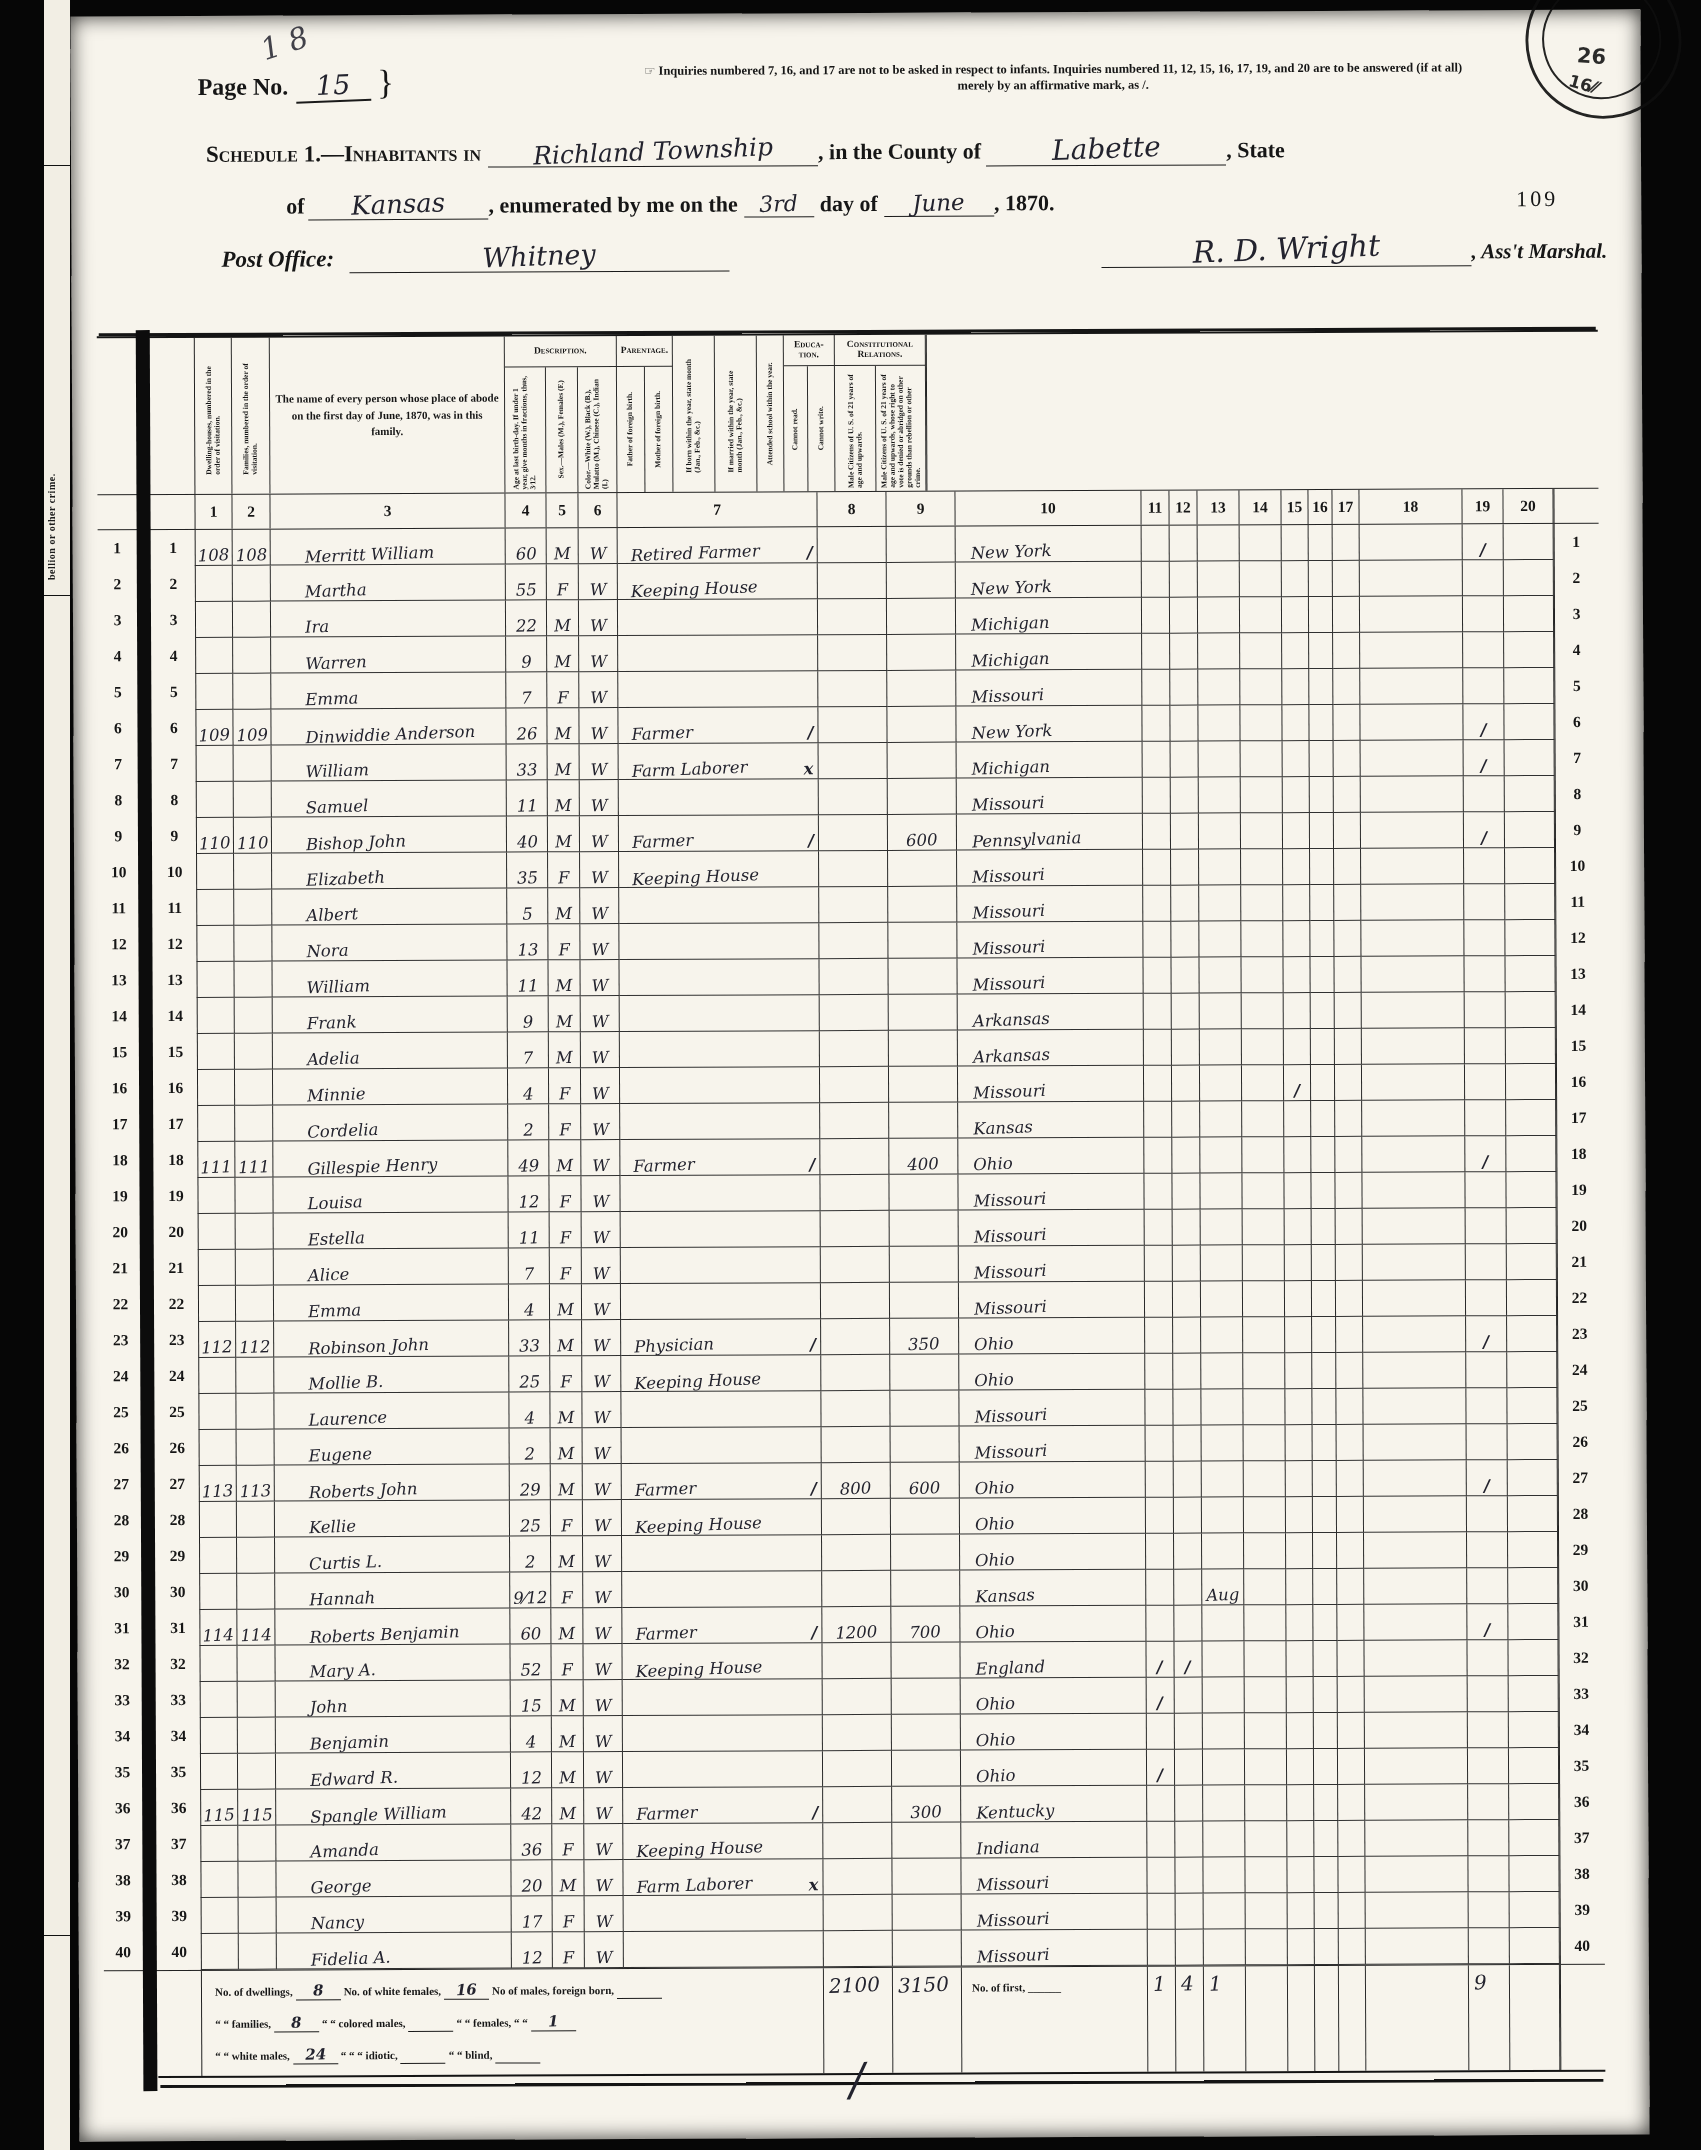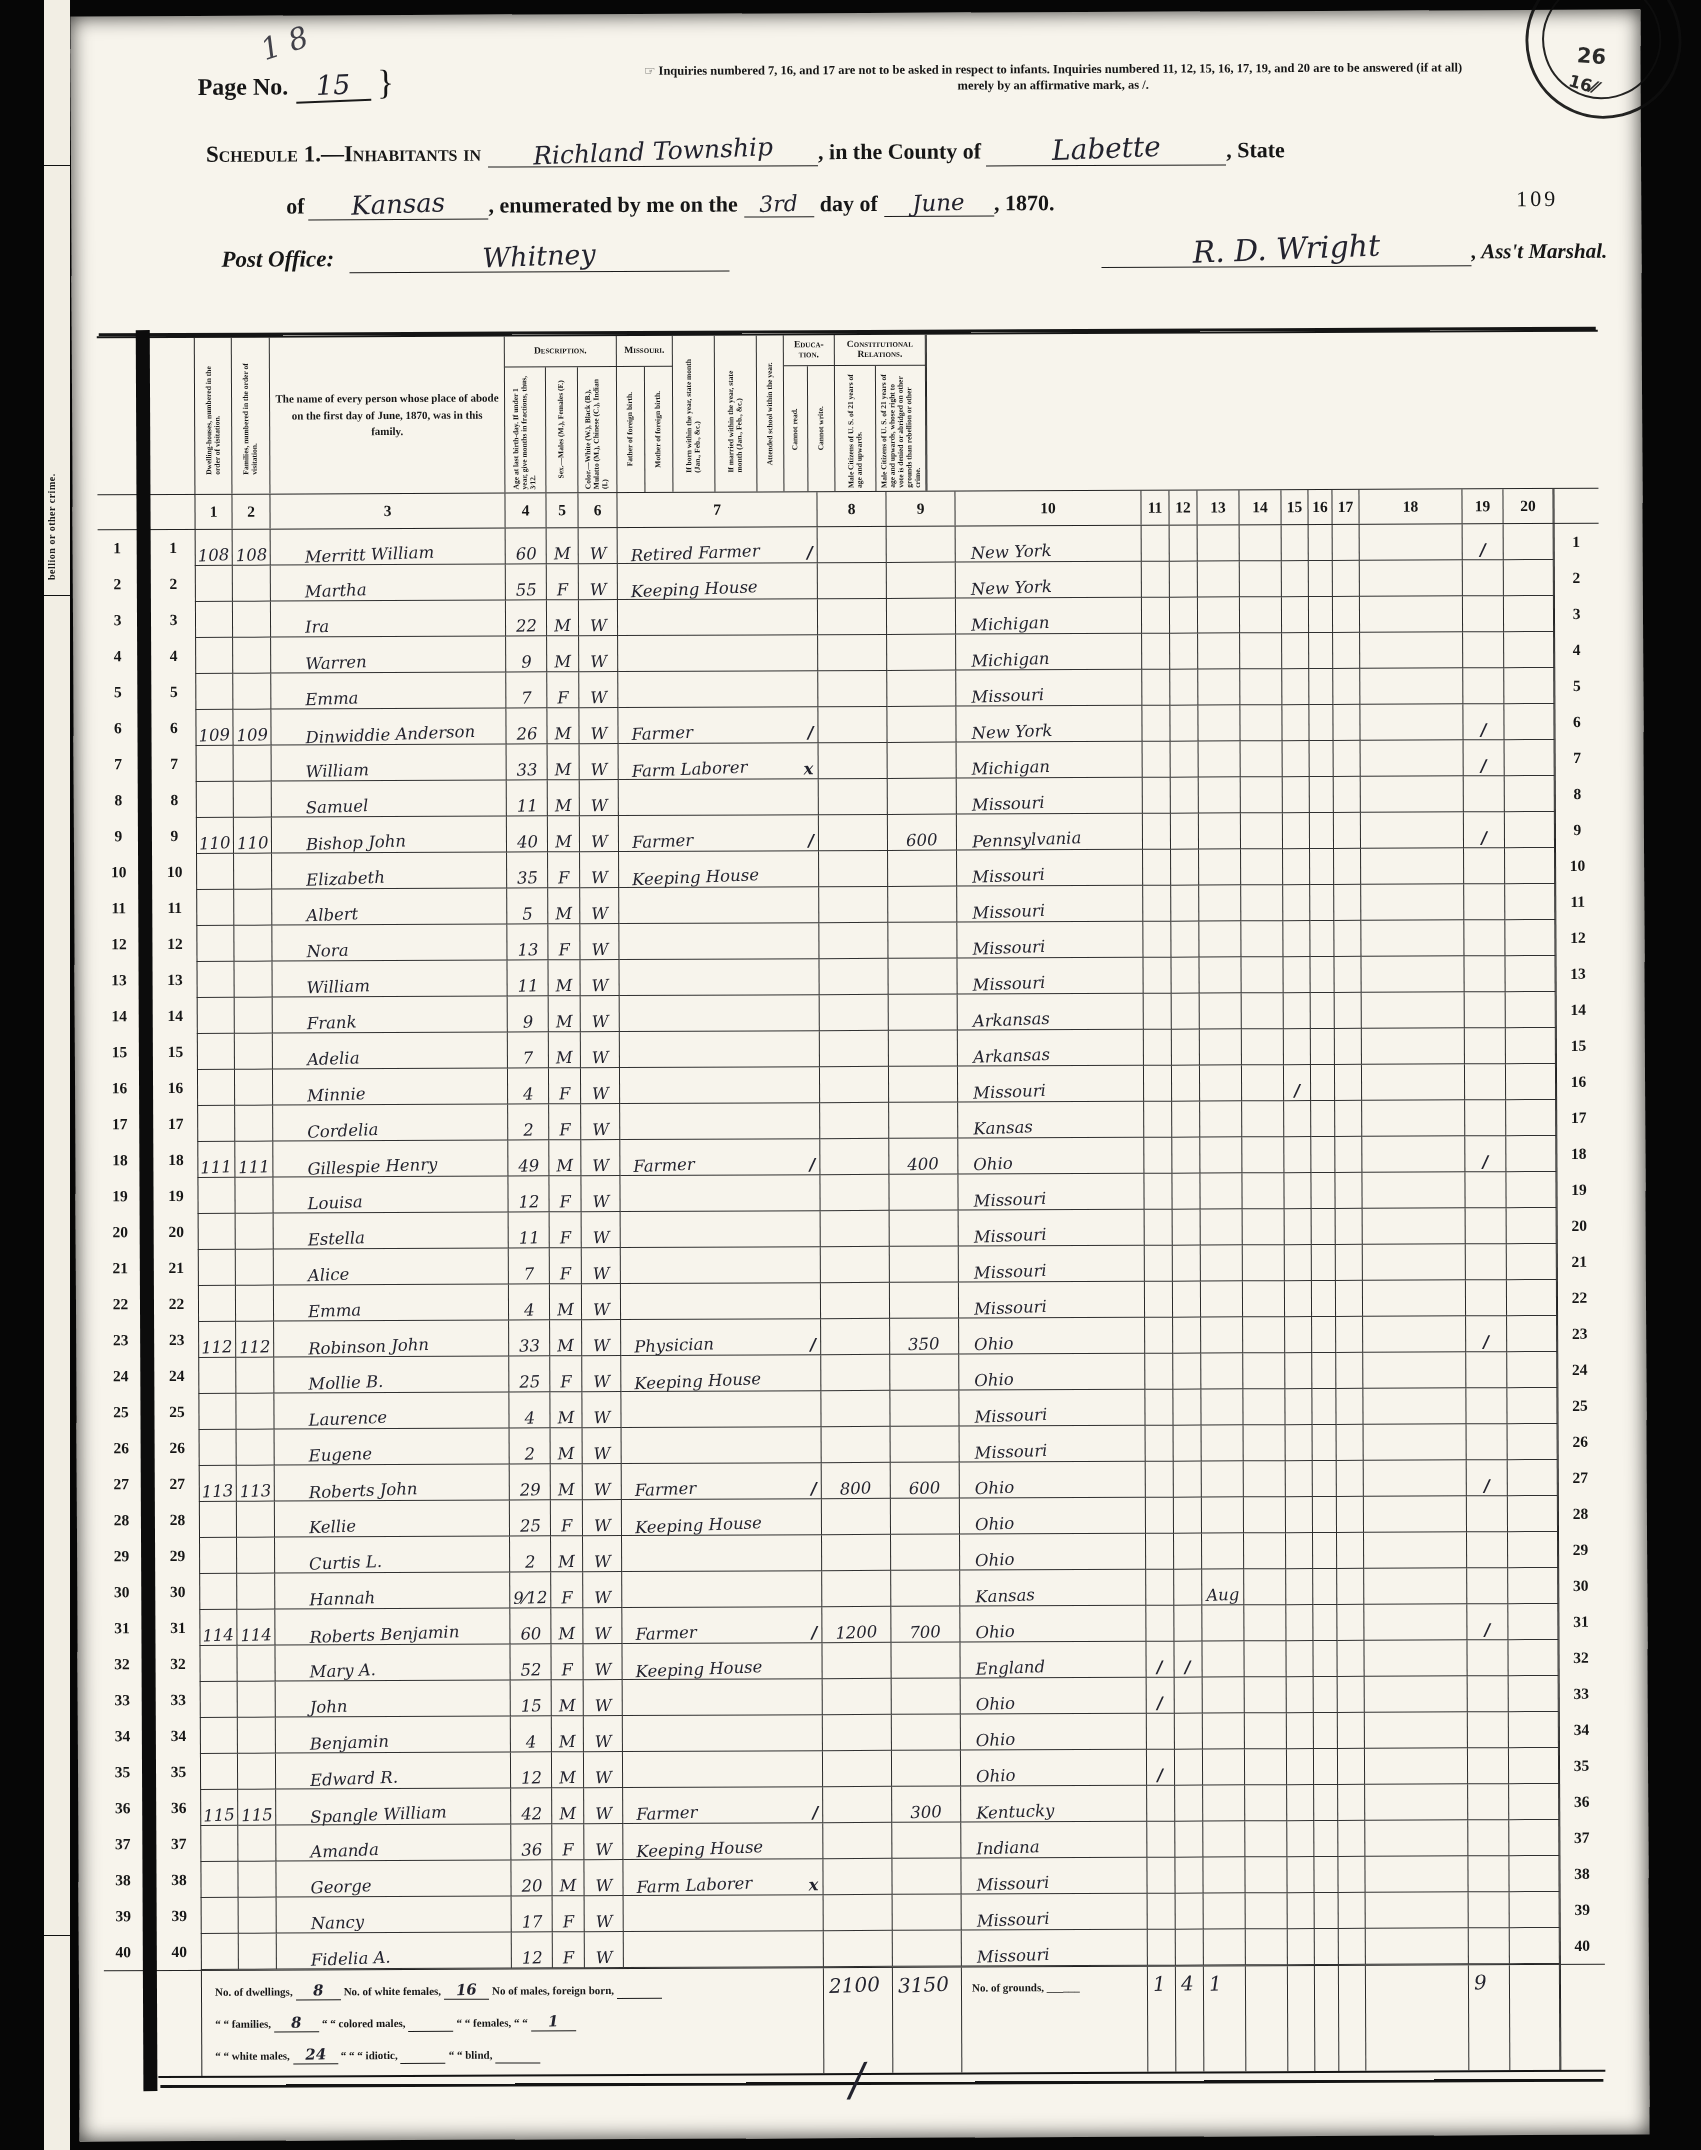--- a/index.html
+++ b/index.html
@@ -177,21 +177,21 @@
                 </div>
               </div>
               <div class="cell" style="width: 39px;">
                 <div class="vlab">
                   <div class="vt">Color.—White (W.), Black (B.), Mulatto (M.), Chinese (C.), Indian (I.)</div>
                 </div>
               </div>
             </div>
           </div>
           <div class="grp" style="width: 56px;">
-            <div class="glabel">Missouri.</div>
+            <div class="glabel">Parentage.</div>
             <div class="gcols">
               <div class="cell" style="width: 28px;">
                 <div class="vlab">
                   <div class="vt">Father of foreign birth.</div>
                 </div>
               </div>
               <div class="cell" style="width: 28px;">
                 <div class="vlab">
                   <div class="vt">Mother of foreign birth.</div>
                 </div>
@@ -1859,21 +1859,21 @@
               <span class="fill"><span class="hw"></span></span>
             </div>
           </div>
           <div class="cell" style="width: 69px;">
             <span class="hw" style="font-size: 20px; position: absolute; top: 5px; left: 5px;">2100</span>
           </div>
           <div class="cell" style="width: 69px;">
             <span class="hw" style="font-size: 20px; position: absolute; top: 5px; left: 5px;">3150</span>
           </div>
           <div class="cell" style="width: 186px;">
-            <div class="insane">No. of grounds,  ______</div>
+            <div class="insane">No. of first,  ______</div>
           </div>
           <div class="cell" style="width: 28px;">
             <span class="hw" style="font-size: 20px; position: absolute; top: 5px; left: 5px;">1</span>
           </div>
           <div class="cell" style="width: 28px;">
             <span class="hw" style="font-size: 20px; position: absolute; top: 5px; left: 5px;">4</span>
           </div>
           <div class="cell" style="width: 42px;">
             <span class="hw" style="font-size: 20px; position: absolute; top: 5px; left: 5px;">1</span>
           </div>

